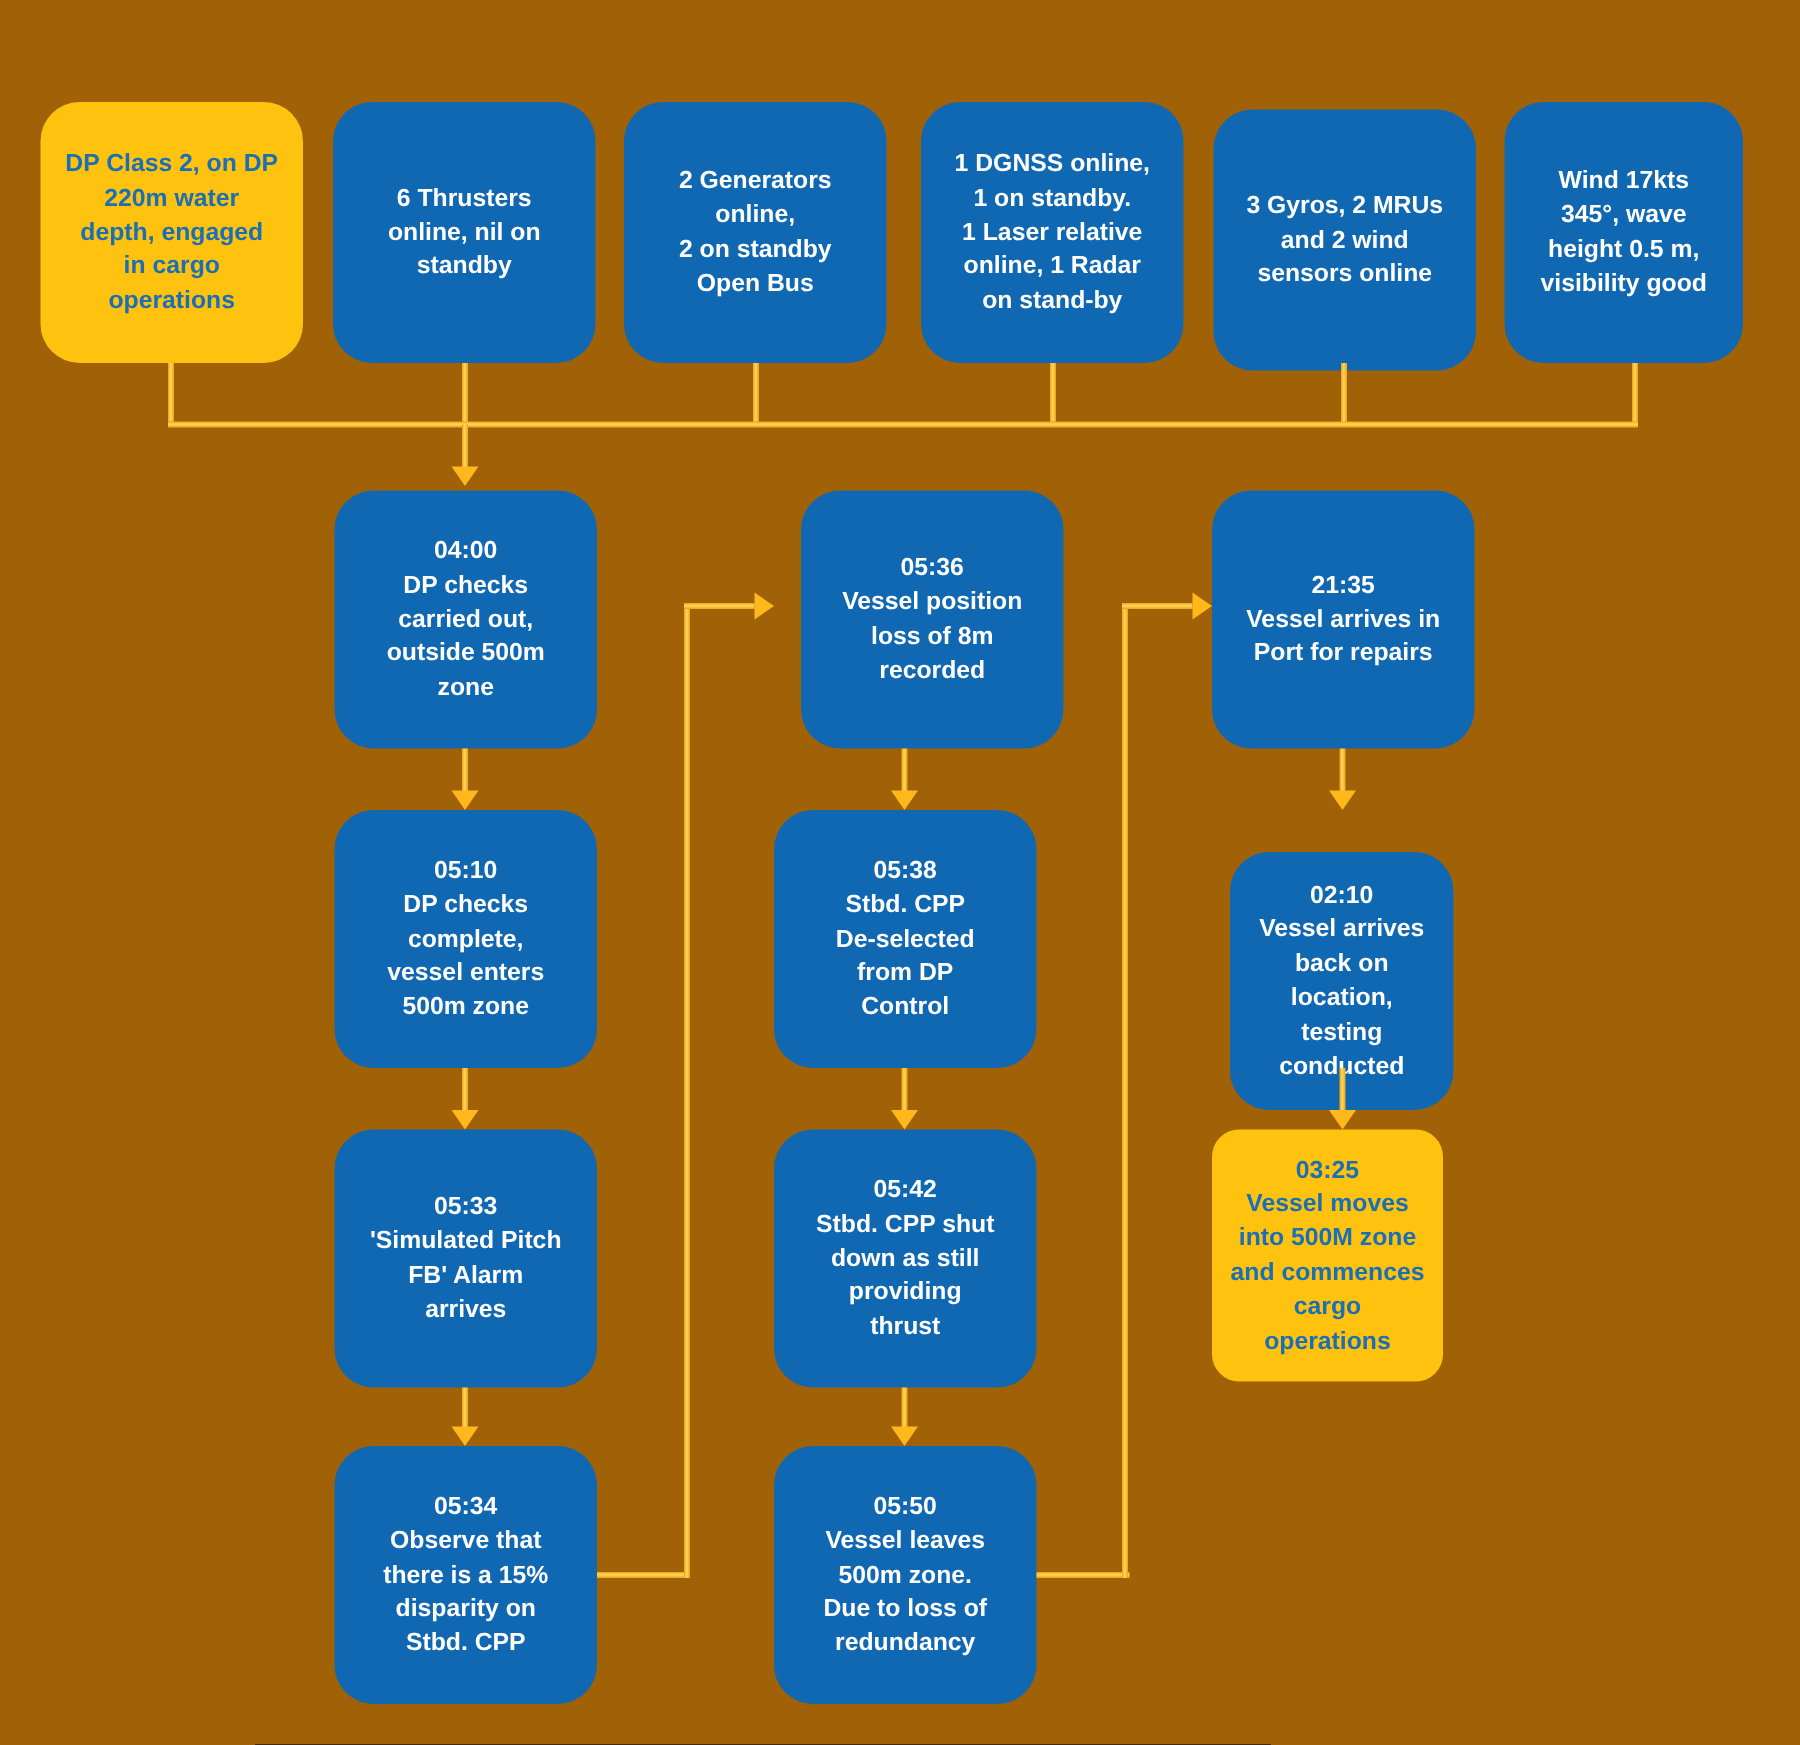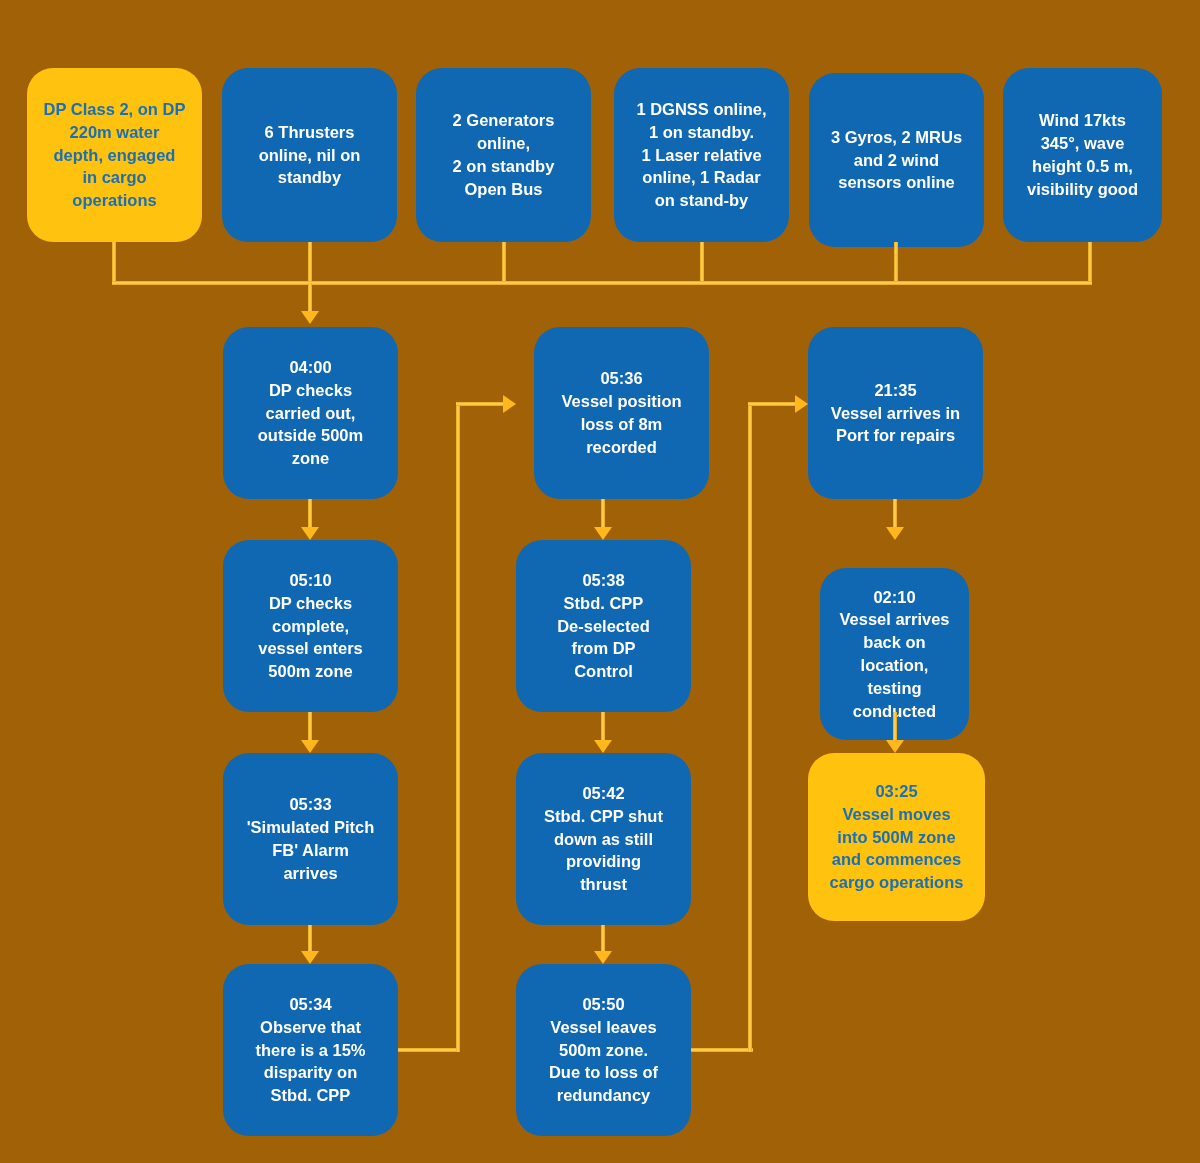--- a/index.html
+++ b/index.html
@@ -159,21 +159,21 @@
     <span class="pre">Vessel arrives in
 Port for repairs</span>
   </div>
   <div class="box blue" style="left:820px;top:540px;width:149px;height:172px;margin-top:28px;">
     <span class="time">02:10</span>
     <span class="pre">Vessel arrives
 back on
 location, testing
 conducted</span>
   </div>
-  <div class="box yellow" style="left:808px;top:753px;width:177px;height:168px;">
+  <div class="box yellow" style="left:808px;top:753px;width:154px;height:168px;border-radius:18px;">
     <span class="time">03:25</span>
     <span class="pre">Vessel moves
 into 500M zone
 and commences
 cargo operations</span>
   </div>
 
   <div class="vline" style="left:893px;top:499px;height:29px;"></div>
   <div class="arr-down" style="left:886px;top:527px;"></div>
   <div class="vline" style="left:893px;top:712px;height:29px;"></div>

